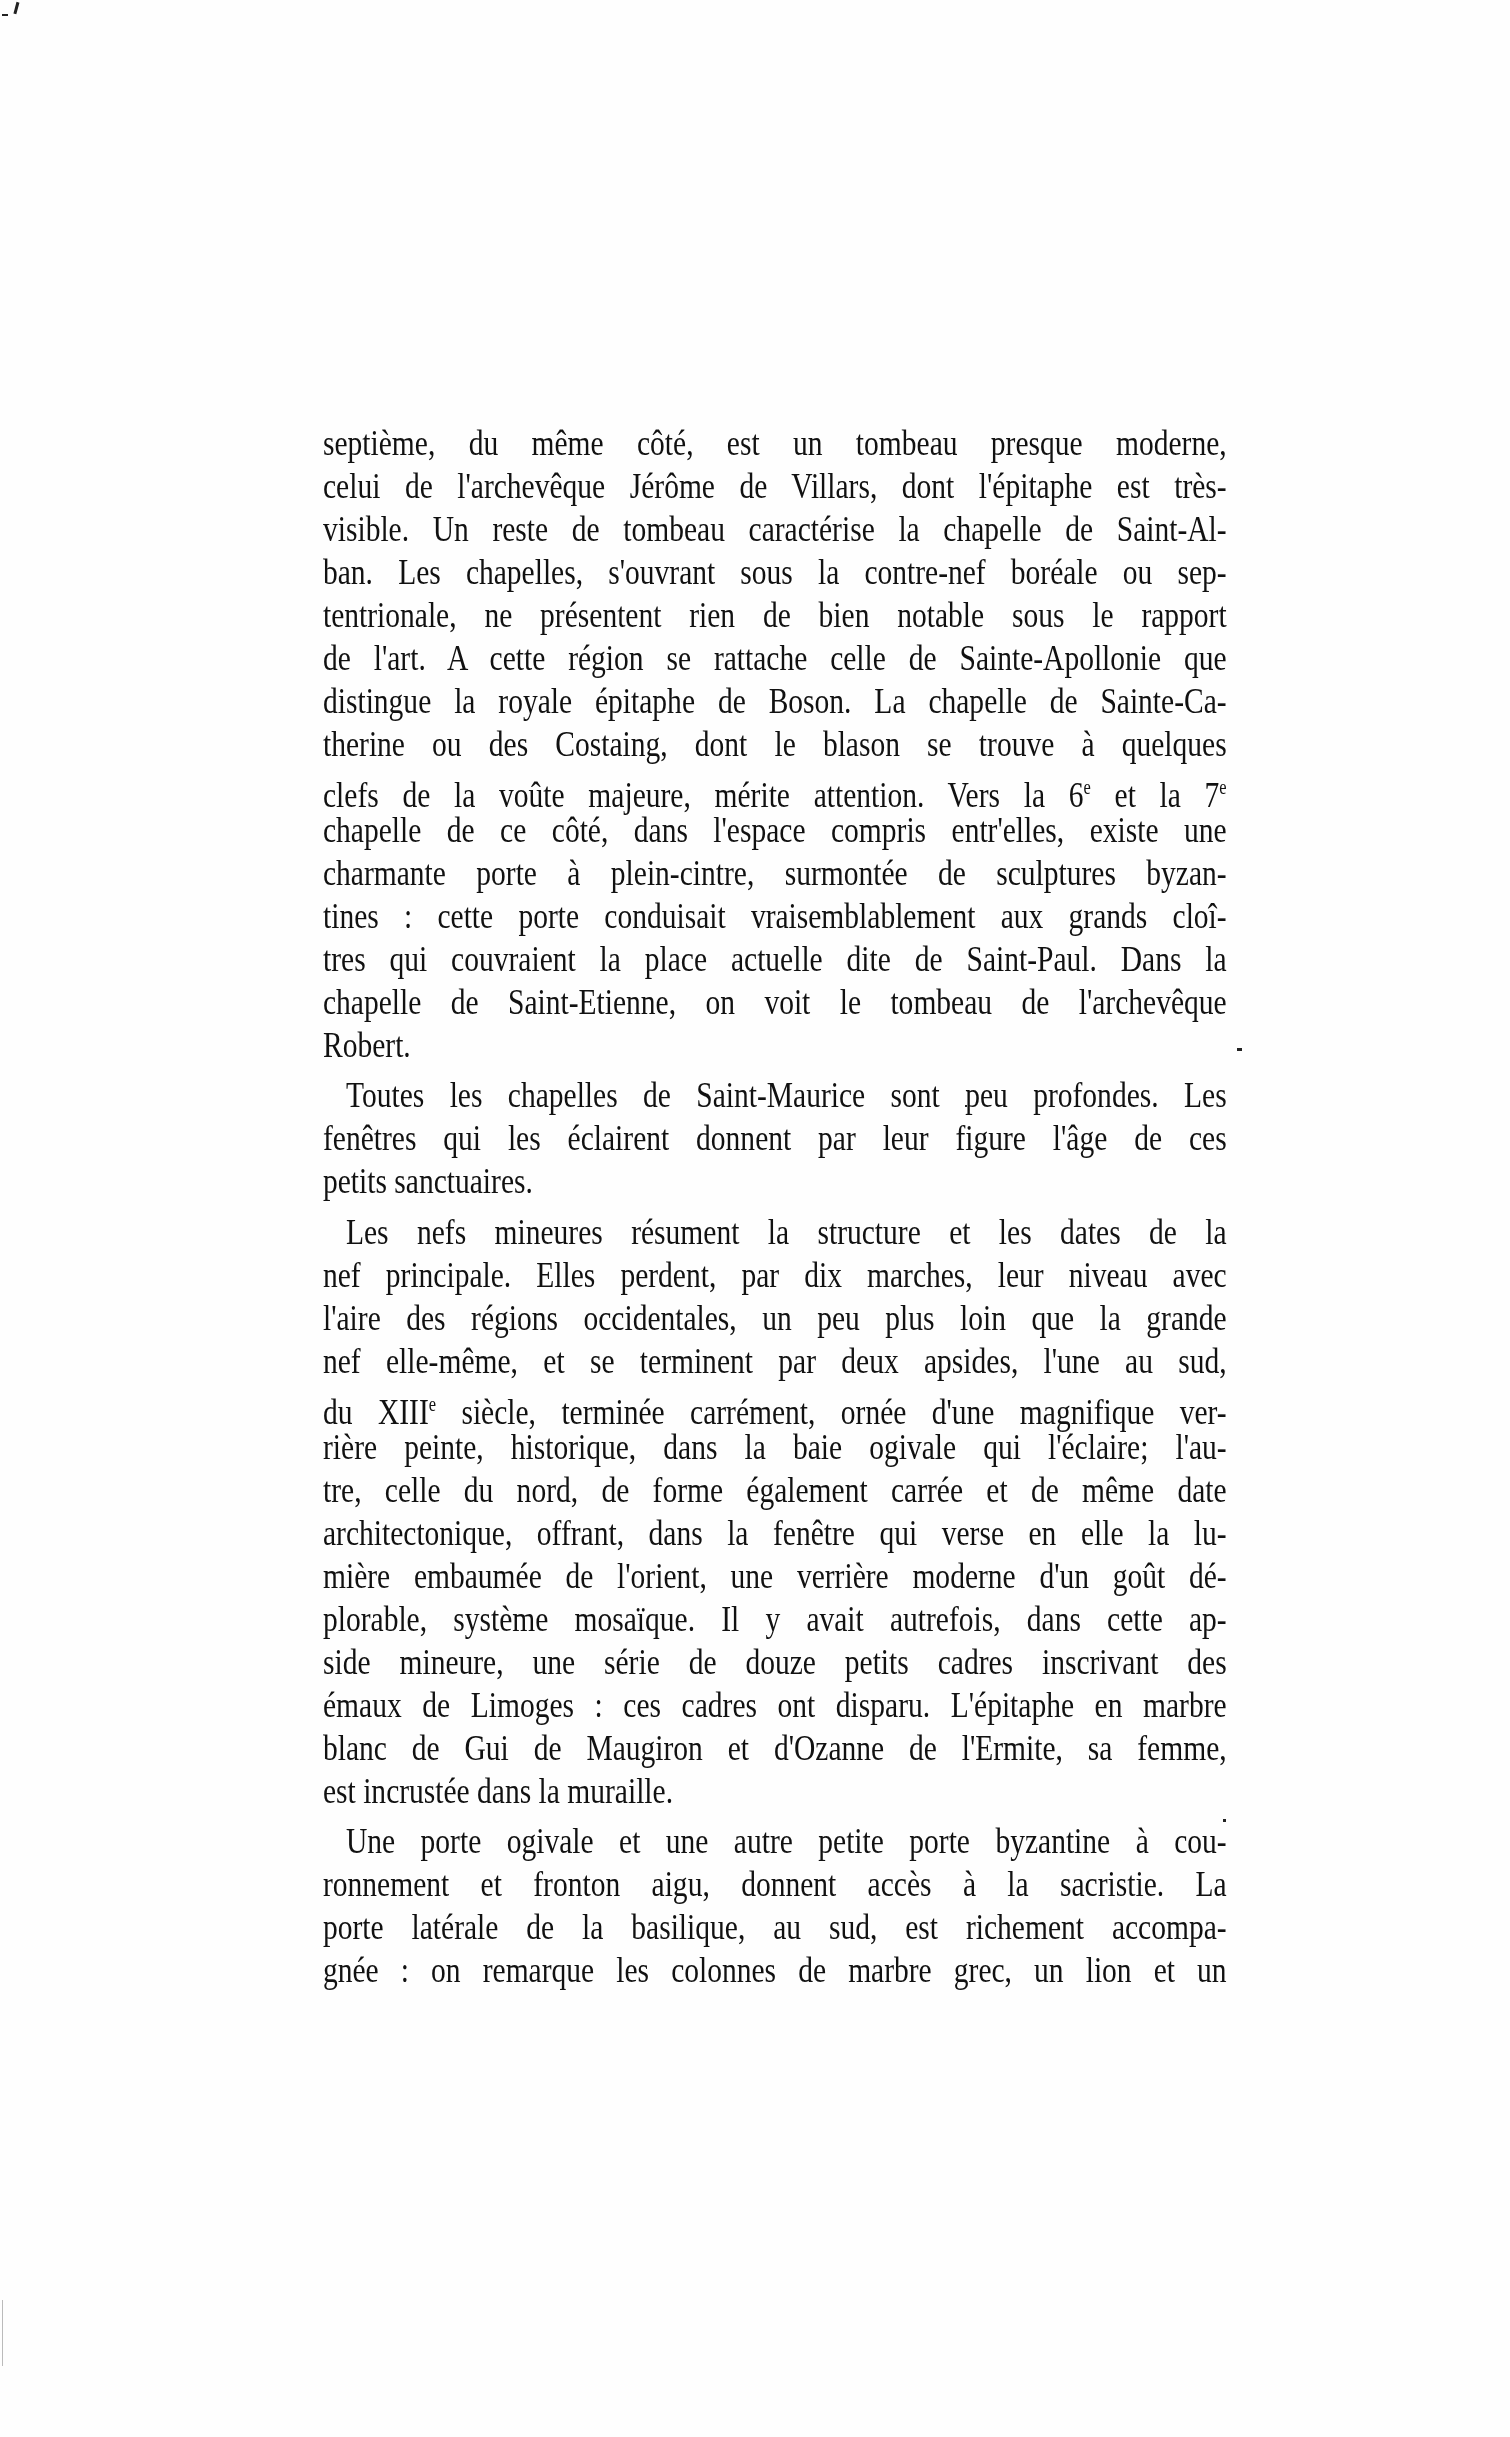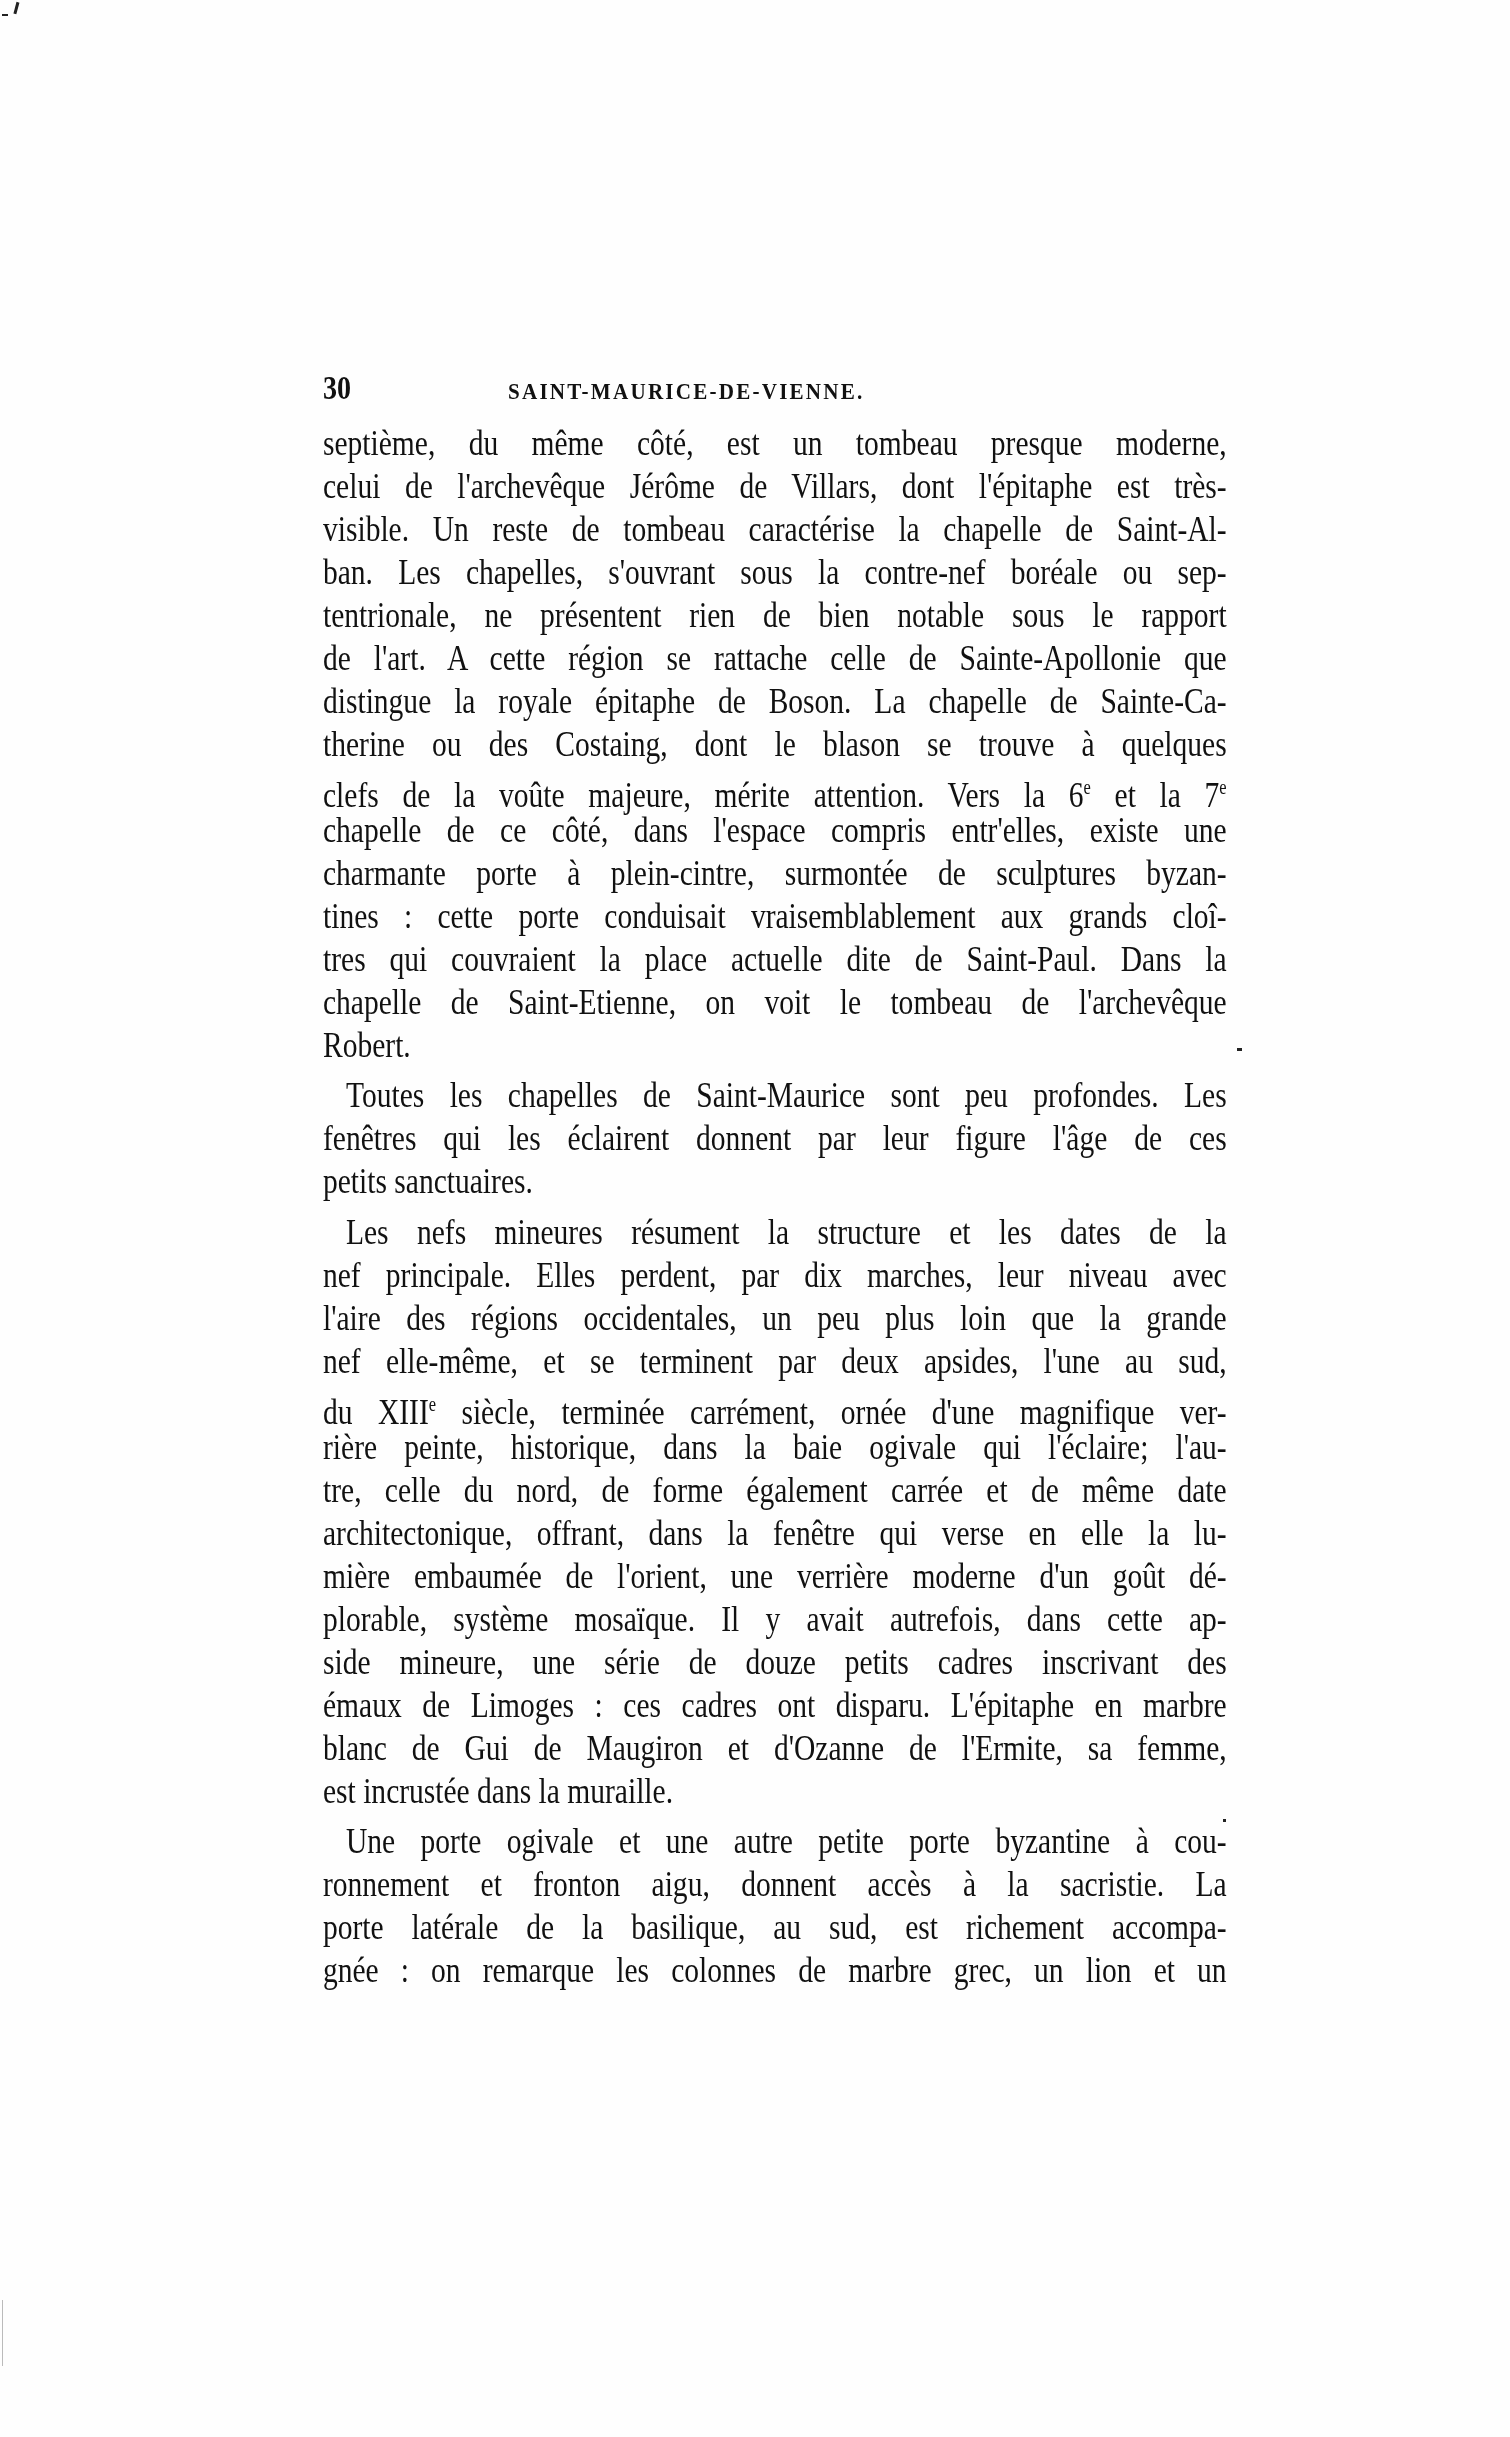--- a/index.html
+++ b/index.html
@@ -48,24 +48,20 @@
 
 <div class="page">
 
   <div class="mark mark-tl1"></div>
   <div class="mark mark-tl2"></div>
   <div class="mark mark-r"></div>
   <div class="mark mark-dot1"></div>
   <div class="mark mark-dot2"></div>
   <div class="mark mark-left"></div>
 
-  <div class="header">
-    <span class="page-number">30</span>
-    <span class="running-title">SAINT-MAURICE-DE-VIENNE.</span>
-  </div>
 
   <div class="body-text" id="body-text" style="width: 1102px; transform: scaleX(0.82); transform-origin: left top;">
       <div class="para">
         <div class="line" style="transform-origin: left center;">septième, du même côté, est un tombeau presque moderne,</div>
         <div class="line" style="transform-origin: left center;">celui de l'archevêque Jérôme de Villars, dont l'épitaphe est très-</div>
         <div class="line" style="transform-origin: left center;">visible. Un reste de tombeau caractérise la chapelle de Saint-Al-</div>
         <div class="line" style="transform-origin: left center;">ban. Les chapelles, s'ouvrant sous la contre-nef boréale ou sep-</div>
         <div class="line" style="transform-origin: left center;">tentrionale, ne présentent rien de bien notable sous le rapport</div>
         <div class="line" style="transform-origin: left center;">de l'art. A cette région se rattache celle de Sainte-Apollonie que</div>
         <div class="line" style="transform-origin: left center;">distingue la royale épitaphe de Boson. La chapelle de Sainte-Ca-</div>

